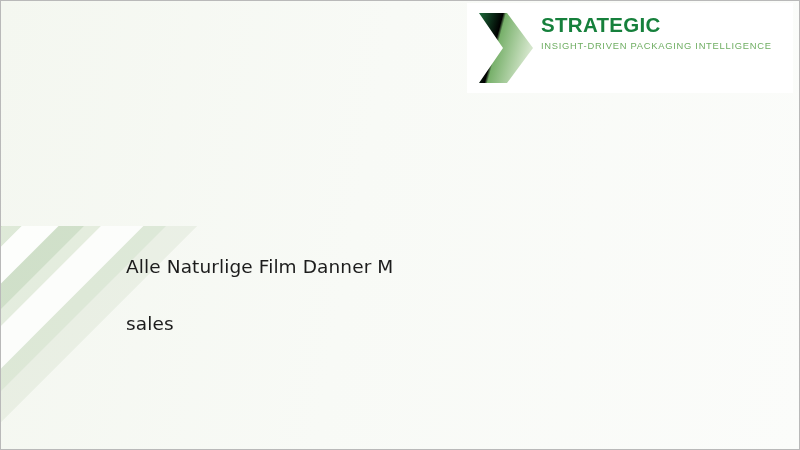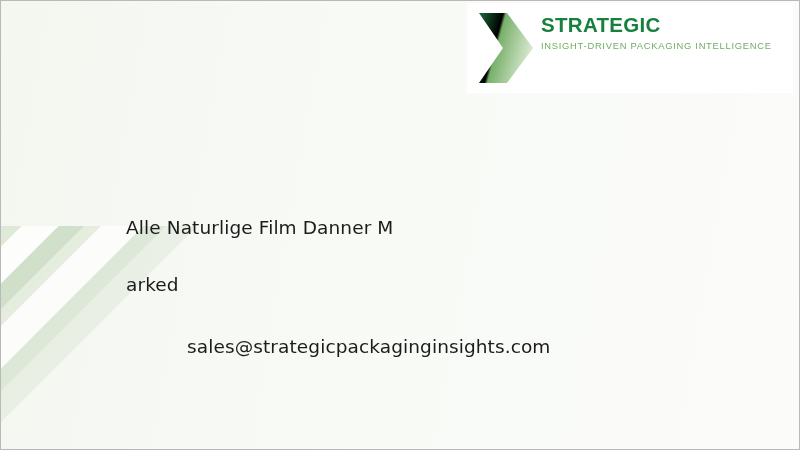--- a/index.html
+++ b/index.html
@@ -108,20 +108,21 @@
   
   .title-line {
     position: absolute;
     left: 125px;
     color: #1c1c1c;
     font-family: "DejaVu Sans", sans-serif;
     font-size: 18.5px;
     font-weight: normal;
     letter-spacing: 0.1px;
     white-space: nowrap;
+    margin-top: 39px;
   }
   .title-line-1 { top: 216px; }
   .title-line-2 { top: 273px; }
 
   .email-line {
     position: absolute;
     left: 186px;
     top: 335px;
     color: #1c1c1c;
     font-family: "DejaVu Sans", sans-serif;
@@ -202,16 +203,15 @@
         <path d="M2 2 L30 2 L56 37 L30 72 L2 72 L26 37 Z" fill="url(#chevGrad)"></path>
       </svg>
     </div>
     <div class="logo-text">
       <div class="logo-line logo-line-1">STRATEGIC</div>
       <div class="logo-tagline">INSIGHT-DRIVEN PACKAGING INTELLIGENCE</div>
     </div>
   </div>
 
   <div class="title-line title-line-1">Alle Naturlige Film Danner M</div>
-  <div class="title-line title-line-2">arked</div>
-  <div class="email-line">sales@strategicpackaginginsights.com</div>
+  <div class="title-line title-line-2">sales</div>
 
 </div>
 
 </body></html>

